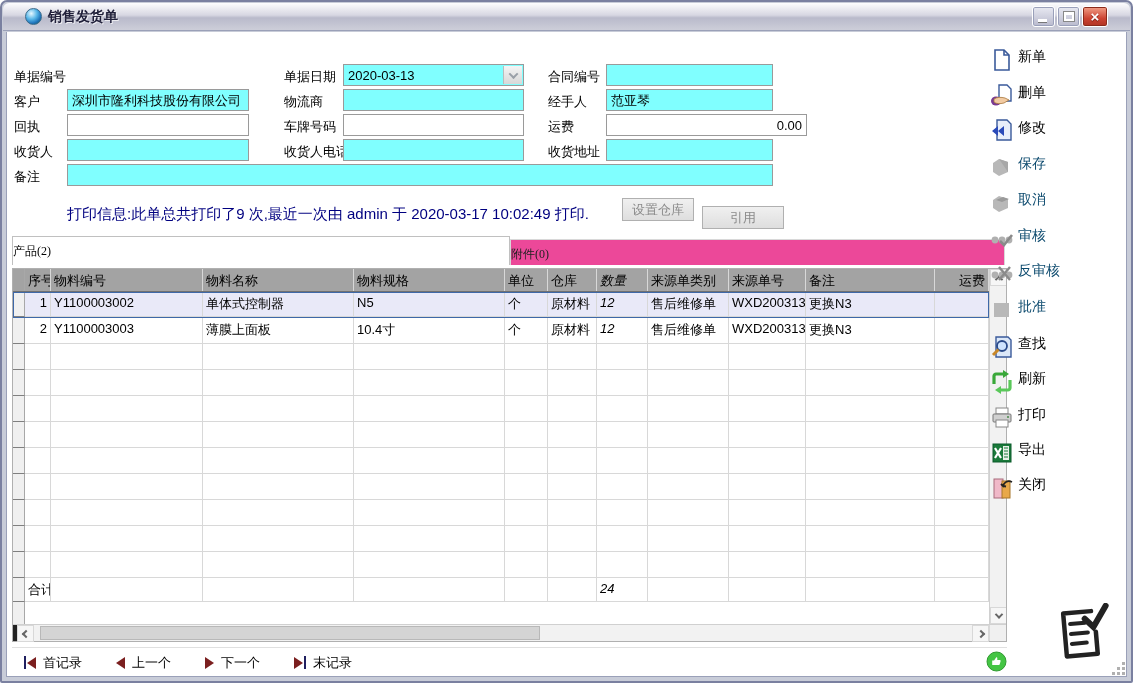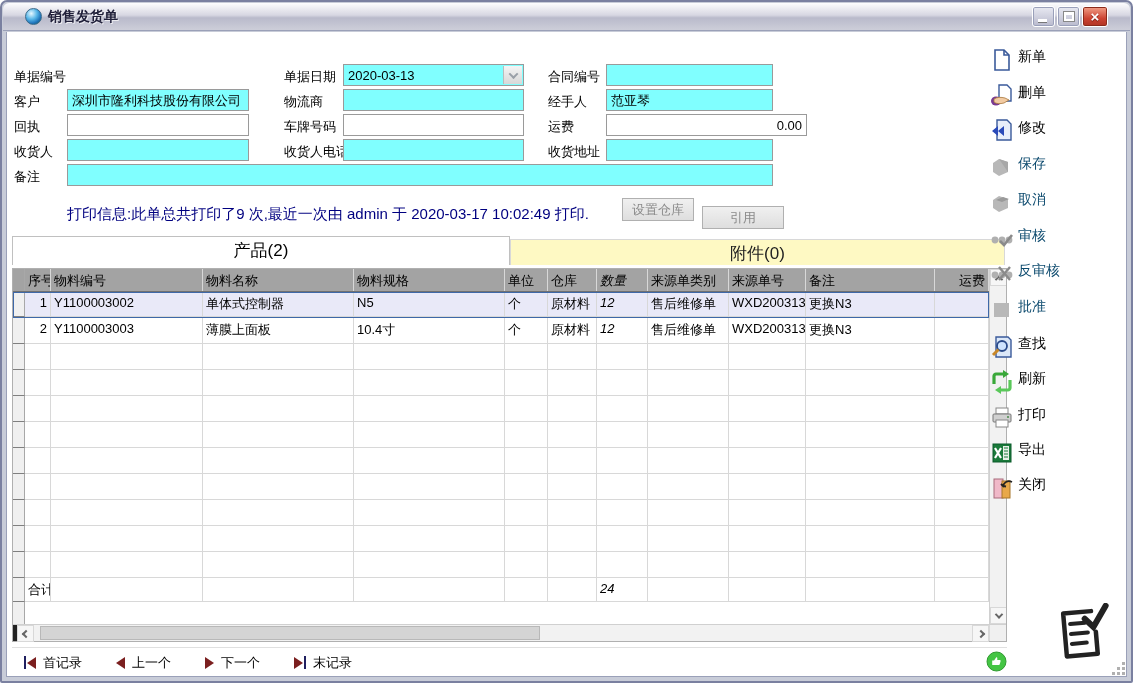--- a/index.html
+++ b/index.html
@@ -40,23 +40,23 @@
     background:linear-gradient(#f4f4f4,#d8d8d8); border-left:1px solid #bbb;
     display:flex; align-items:center; justify-content:center; }
   .chev-down { width:7px; height:7px; border-right:2px solid #9aa0a8; border-bottom:2px solid #9aa0a8;
     transform:rotate(45deg) translate(-1px,-1px); }
 
   .print-info { position:absolute; left:65px; top:203px; font-size:15px; color:#000080; }
   .gray-btn { position:absolute; height:23px; background:linear-gradient(#f0f0f0,#dedede);
     border:1px solid #b0b0b0; color:#8a8a8a; font-size:13px; text-align:center; line-height:21px; cursor:pointer; }
 
   
-  .tab { position:absolute; top:234px; height:29px; font-size:17px; text-align:center; line-height:28px; cursor:pointer; }
+  .tab { position:absolute; top:234px; height:29px; font-size:12px; text-align:left; line-height:28px; cursor:pointer;font-family:Liberation Serif, serif; }
   .tab.active { background:#fff; border:1px solid #c0c0c0; border-bottom:none; z-index:2; }
-  .tab.inactive { top:237px; height:26px; background:#fef9c3; border:1px solid #d8d8d8; border-bottom:none; color:#222; }
+  .tab.inactive { top:237px; height:26px; background:#ec4899; border:1px solid #d8d8d8; border-bottom:none; color:#222; }
 
   
   .table-wrap { position:absolute; left:10px; top:266px; width:995px; height:374px;
     border:1px solid #b0b0b0; background:#fff; display:flex; flex-direction:column; font-size:13px; }
   .table-main { display:flex; flex:1; overflow:hidden; }
   .grid { width:978px; display:flex; flex-direction:column; overflow:hidden; }
   .trow { display:flex; height:26px; flex:none; }
   .trow.header { height:23px; border-bottom:1px solid #707070; font-size:13px; }
   .trow.total { height:24px; }
   .cell { border-right:1px solid #d8d8d8; border-bottom:1px solid #d8d8d8; padding:3px 3px 0 3px;

